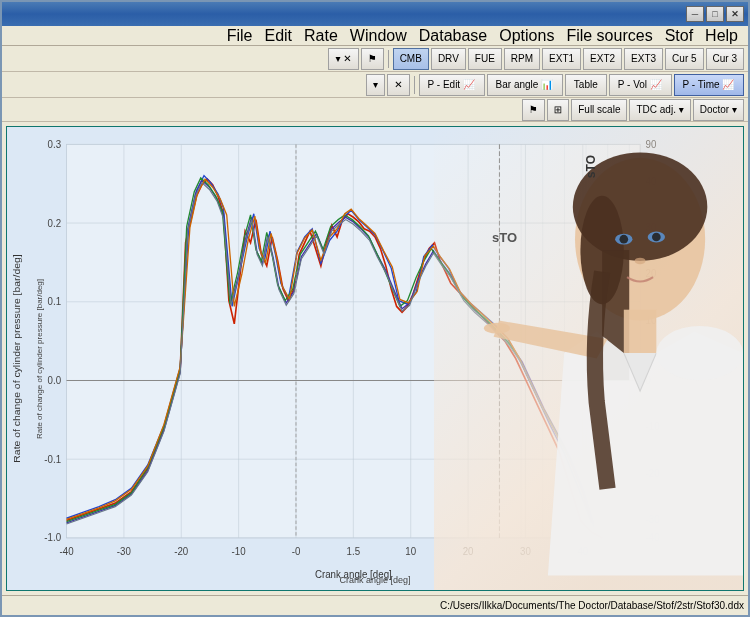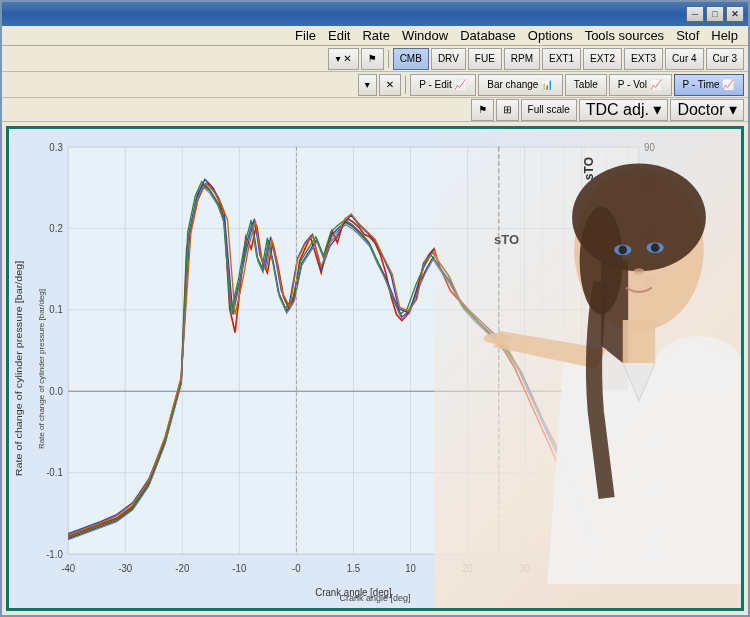--- a/index.html
+++ b/index.html
@@ -74,21 +74,21 @@
       display: flex;
       align-items: center;
       padding: 0 4px;
       border-bottom: 1px solid #b0a898;
       direction: rtl;
     }
 
     .menu-item {
       padding: 2px 6px;
       cursor: pointer;
-      font-size: 13px;
+      font-size: 16px;
       color: #000;
       direction: rtl;
     }
 
     
     .toolbar-row {
       background: #ece9d8;
       height: 26px;
       display: flex;
       align-items: center;
@@ -167,21 +167,21 @@
       direction: rtl;
     }
 
     
     .chart-area {
       flex: 1;
       background: #e8eef5;
       position: relative;
       overflow: hidden;
       margin: 4px;
-      border: 3px solid #0f766e;
+      border: 1px solid #0f766e;
     }
 
     .chart-inner {
       width: 100%;
       height: 100%;
       position: relative;
     }
 
     
     .status-bar {
@@ -198,21 +198,21 @@
     
     .chart-svg {
       position: absolute;
       top: 0;
       left: 0;
       width: 100%;
       height: 100%;
     }
 
     .options-btn {
-      font-size: 16px;
+      font-size: 10px;
       direction: ltr;
     }
   </style>
 </head>
 <body>
 
 <div class="window">
 
   <div class="title-bar">
     <div class="title-bar-left">
@@ -222,32 +222,32 @@
     <div class="title-buttons">
       <div class="title-btn">─</div>
       <div class="title-btn">□</div>
       <div class="title-btn">✕</div>
     </div>
   </div>
 
   <div class="menu-bar">
     <span class="menu-item">Help</span>
     <span class="menu-item">Stof</span>
-    <span class="menu-item">Tools sources</span>
+    <span class="menu-item">File sources</span>
     <span class="menu-item">Options</span>
     <span class="menu-item">Database</span>
     <span class="menu-item">Window</span>
     <span class="menu-item">Rate</span>
     <span class="menu-item">Edit</span>
     <span class="menu-item">File</span>
   </div>
 
   <div class="toolbar-row">
     <button class="tb-btn">Cur 3</button>
-    <button class="tb-btn">Cur 4</button>
+    <button class="tb-btn">Cur 5</button>
     <button class="tb-btn">EXT3</button>
     <button class="tb-btn">EXT2</button>
     <button class="tb-btn">EXT1</button>
     <button class="tb-btn">RPM</button>
     <button class="tb-btn">FUE</button>
     <button class="tb-btn">DRV</button>
     <button class="tb-btn active">CMB</button>
     <div class="tb-separator"></div>
     <button class="tb-btn">⚑</button>
     <button class="tb-btn">✕ ▾</button>
@@ -260,21 +260,21 @@
     </button>
     <button class="tab-btn">
       <span>📈</span>
       <span>P - Vol</span>
     </button>
     <button class="tab-btn">
       <span>Table</span>
     </button>
     <button class="tab-btn">
       <span>📊</span>
-      <span>Bar change</span>
+      <span>Bar angle</span>
     </button>
     <button class="tab-btn">
       <span>📈</span>
       <span>P - Edit</span>
     </button>
     <div class="tb-separator"></div>
     <button class="tb-btn">✕</button>
     <button class="tb-btn">▾</button>
   </div>
 
@@ -444,13 +444,16 @@
       <div style="position:absolute; right:145px; top:28px; font-size:12px; font-weight:bold; color:#333; transform:rotate(180deg); writing-mode:vertical-rl;">sTO</div>
 
       <div style="position:absolute; left:485px; top:103px; font-size:13px; font-weight:bold; color:#555;">sTO</div>
 
       <div style="position:absolute; left:2px; top:50%; transform:translateY(-50%) rotate(-90deg); font-size:8px; color:#444; white-space:nowrap; width:300px; text-align:center; transform-origin:center center; margin-left:-120px;">Rate of change of cylinder pressure [bar/deg]</div>
 
       <div style="position:absolute; bottom:5px; left:50%; transform:translateX(-50%); font-size:9px; color:#444;">Crank angle [deg]</div>
     </div>
   </div>
 
+  <div class="status-bar">
+    <span>C:/Users/Ilkka/Documents/The Doctor/Database/Stof/2str/Stof30.ddx</span>
+  </div>
 </div>
 
 </body></html>

